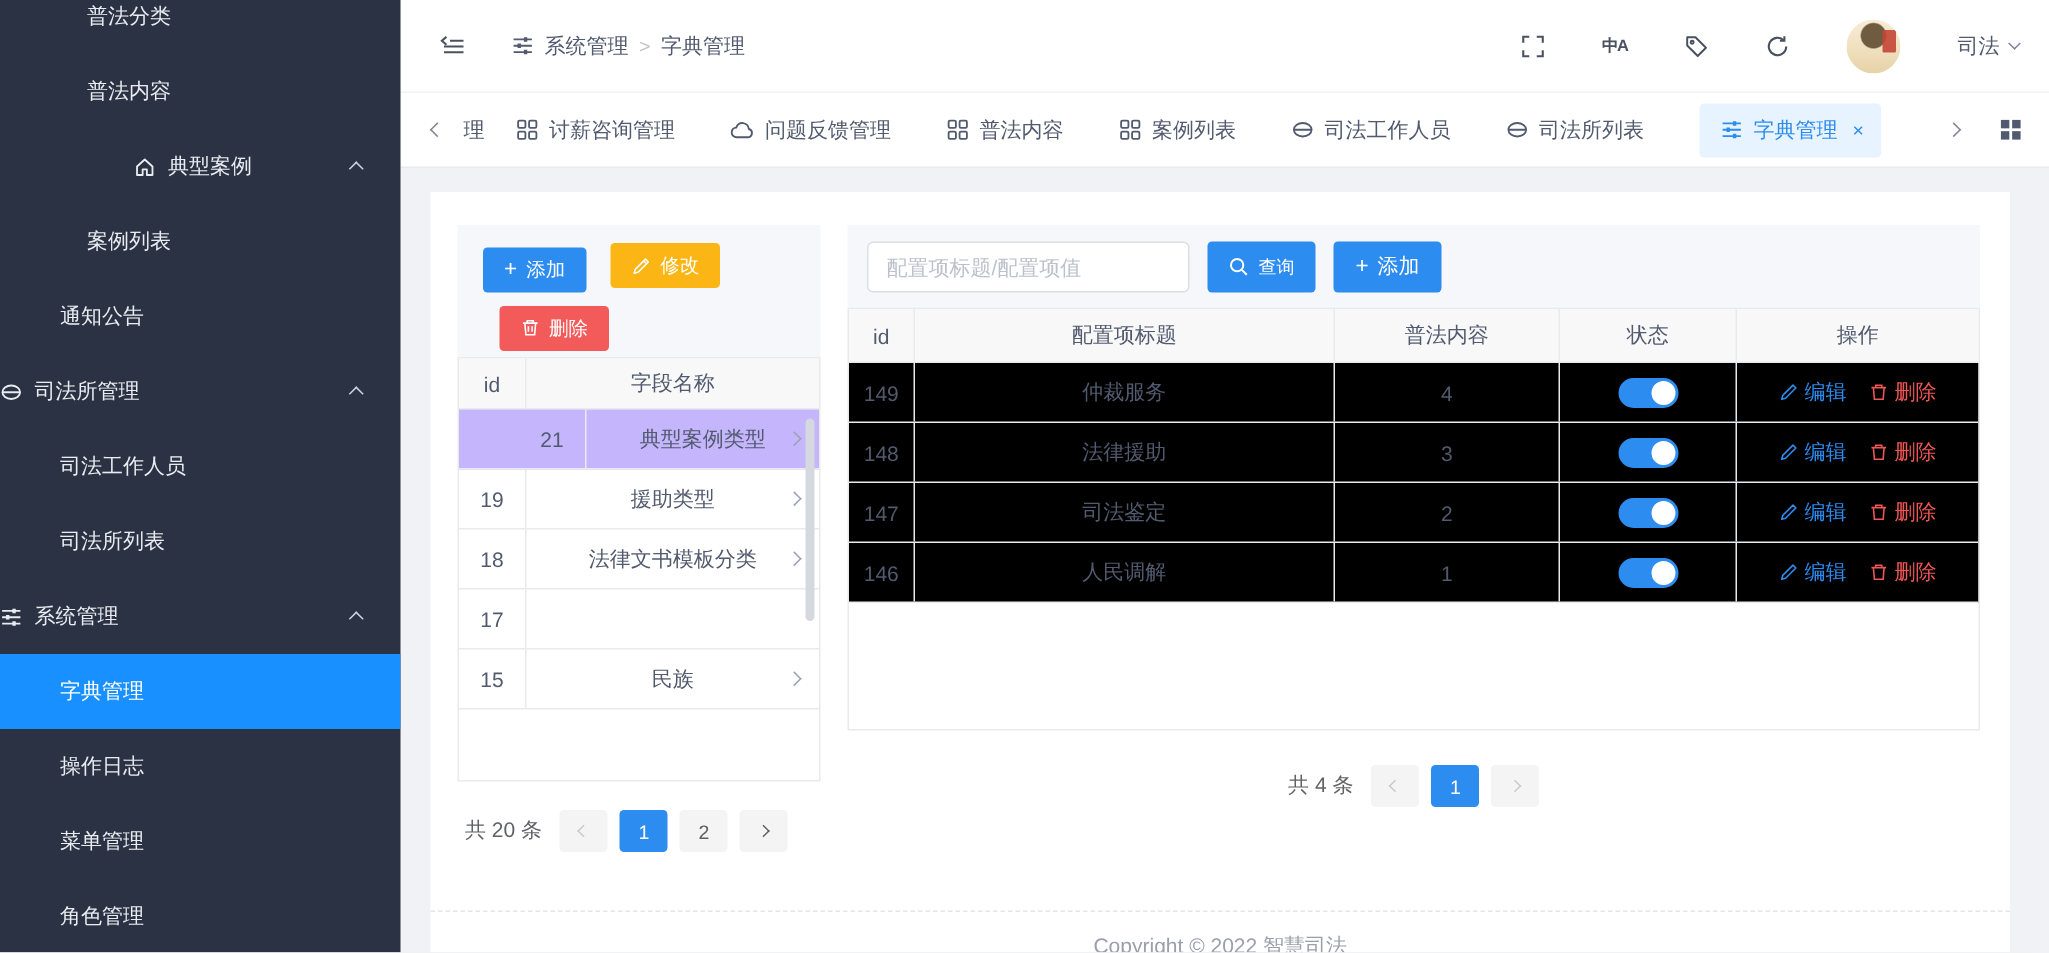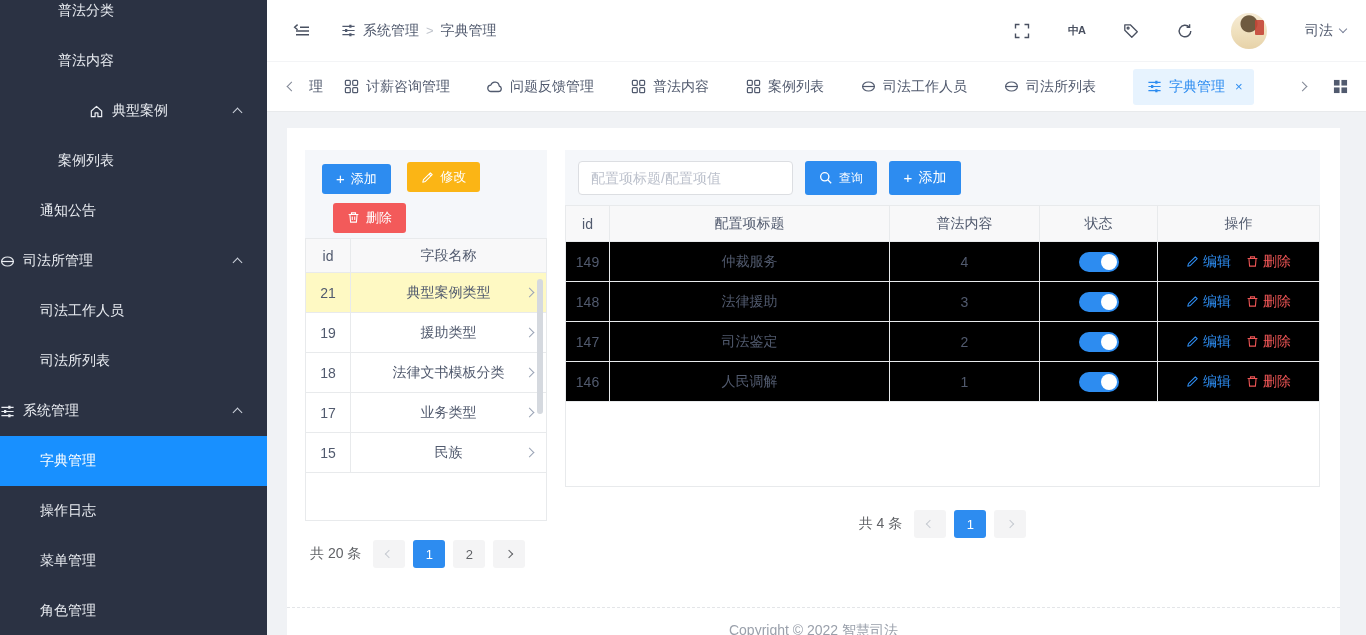--- a/index.html
+++ b/index.html
@@ -65,21 +65,21 @@
   .left-toolbar{position:absolute;left:18px;top:22px;width:242px;height:88px;background:var(--panel-bg);padding:12px 0 0 17px;}
   .btn{display:inline-flex;align-items:center;justify-content:center;gap:6px;height:30px;padding:0 14px;border:none;border-radius:3px;color:#fff;font-size:13px;cursor:pointer;font-family:inherit;}
   .btn .plus{font-size:15px;line-height:1;margin-top:-1px;}
   .btn-blue{background:var(--primary);}
   .btn-yellow{background:var(--warning);}
   .btn-red{background:var(--danger);margin-left:11px;margin-top:9px;}
   .btn-gap{margin-right:12px;}
   .left-table{position:absolute;left:18px;top:110px;width:242px;height:283px;background:#fff;border:1px solid var(--border);overflow:hidden;}
   .lt-row{display:flex;height:40px;border-bottom:1px solid var(--border);font-size:14px;color:#515a6e;align-items:stretch;}
   .lt-row.header{height:34px;background:var(--head-bg);}
-  .lt-row.selected{background:#fef9c3;}
+  .lt-row.selected{background:#c4b5fd;padding-left:40px;}
   .lt-id{width:45px;border-right:1px solid var(--border);display:flex;align-items:center;justify-content:center;flex:none;}
   .lt-name{flex:1;display:flex;align-items:center;justify-content:center;position:relative;cursor:pointer;}
   .lt-arrow{position:absolute;right:13px;color:#9aa3b5;}
   .lt-scrollthumb{position:absolute;right:3px;top:40px;width:6px;height:135px;border-radius:3px;background:#d5d9df;cursor:pointer;}
   
   .pagination{display:flex;align-items:center;gap:8px;font-size:14px;color:#606266;}
   .left-pagination{position:absolute;left:23px;top:412px;}
   .right-pagination{position:absolute;left:278px;top:382px;width:755px;justify-content:center;}
   .page-total{margin-right:4px;}
   .page-btn{min-width:32px;height:28px;border-radius:3px;background:#f4f4f5;color:#606266;display:inline-flex;align-items:center;justify-content:center;font-size:13px;cursor:pointer;}
@@ -346,24 +346,20 @@
         </div>
         <div class="lt-row">
           <div class="lt-id">18</div>
           <div class="lt-name">
               <span>法律文书模板分类</span>
               <span class="lt-arrow chev right"></span>
             </div>
         </div>
         <div class="lt-row">
           <div class="lt-id">17</div>
-          <div class="lt-name">
-              <span>业务类型</span>
-              <span class="lt-arrow chev right"></span>
-            </div>
         </div>
         <div class="lt-row">
           <div class="lt-id">15</div>
           <div class="lt-name">
               <span>民族</span>
               <span class="lt-arrow chev right"></span>
             </div>
         </div>
         <div class="lt-scrollthumb"></div>
       </div>

